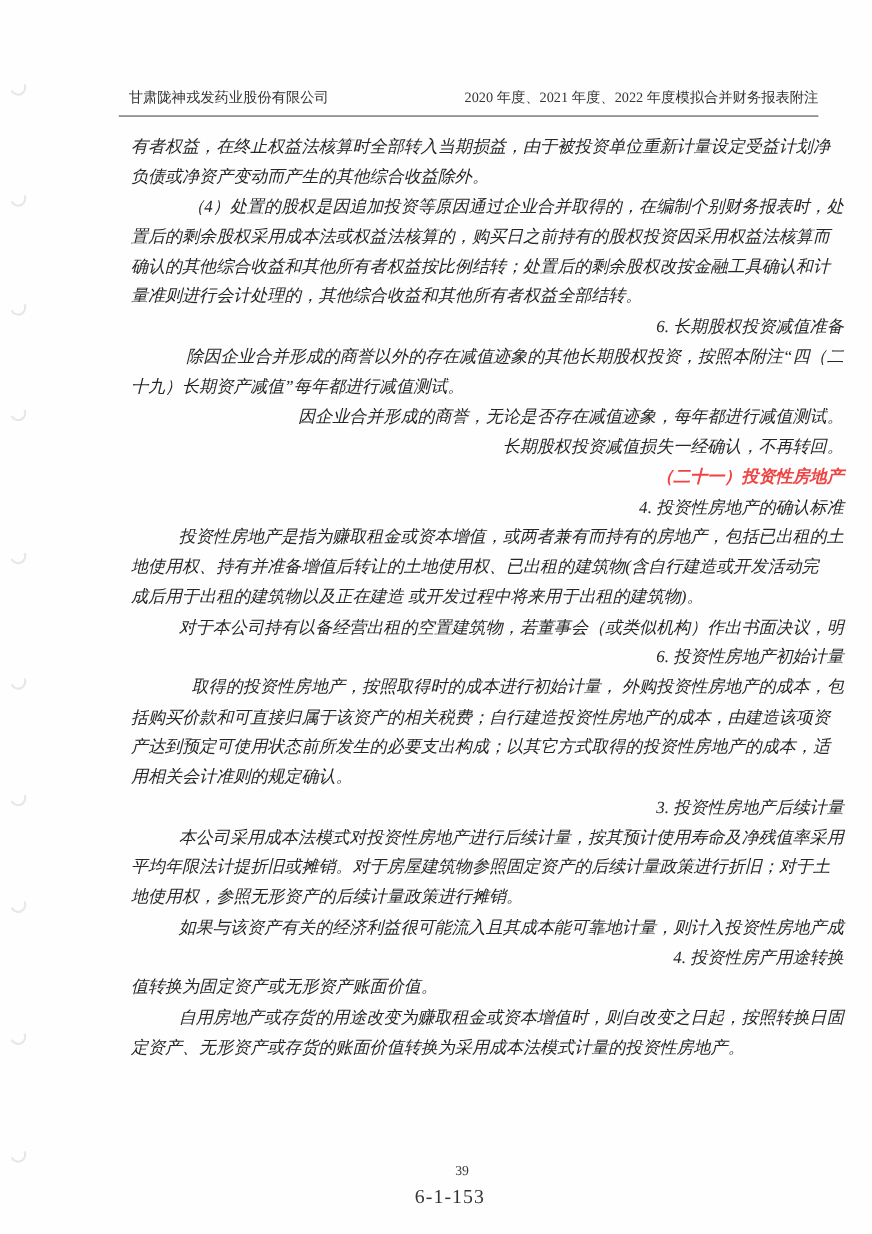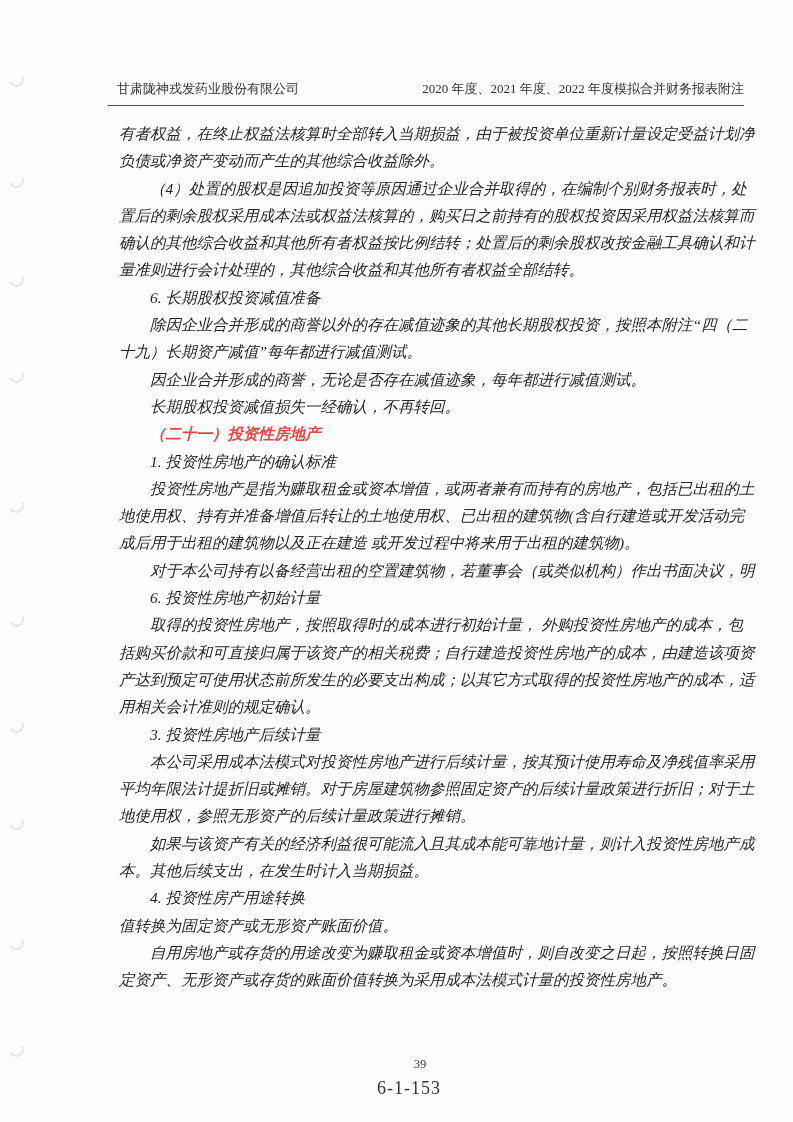--- a/index.html
+++ b/index.html
@@ -47,21 +47,21 @@
     position: absolute;
     left: 119px;
     top: 120px;
     width: 648px;
     font-size: 15.5px;
     line-height: 27.3px;
     color: #262626;
     font-style: italic;
   }
   .line { white-space: pre; }
-  .line.indent { padding-left: 31px; }
+  .line.indent { padding-left: 31px; text-align: right; }
   .line.bold { font-weight: bold; color: #ef4444; }
   .footer-page-number {
     position: absolute;
     top: 1057px;
     left: 0;
     width: 840px; 
     text-align: center;
     font-size: 12.5px;
     color: #3a3a3a;
   }
@@ -103,36 +103,35 @@
       <div class="line indent">（4）处置的股权是因追加投资等原因通过企业合并取得的，在编制个别财务报表时，处</div>
       <div class="line">置后的剩余股权采用成本法或权益法核算的，购买日之前持有的股权投资因采用权益法核算而</div>
       <div class="line">确认的其他综合收益和其他所有者权益按比例结转；处置后的剩余股权改按金融工具确认和计</div>
       <div class="line">量准则进行会计处理的，其他综合收益和其他所有者权益全部结转。</div>
       <div class="line indent">6. 长期股权投资减值准备</div>
       <div class="line indent">除因企业合并形成的商誉以外的存在减值迹象的其他长期股权投资，按照本附注“四（二</div>
       <div class="line">十九）长期资产减值”每年都进行减值测试。</div>
       <div class="line indent">因企业合并形成的商誉，无论是否存在减值迹象，每年都进行减值测试。</div>
       <div class="line indent">长期股权投资减值损失一经确认，不再转回。</div>
       <div class="line indent bold">（二十一）投资性房地产</div>
-      <div class="line indent">1. 投资性房地产的确认标准</div>
+      <div class="line indent">4. 投资性房地产的确认标准</div>
       <div class="line indent">投资性房地产是指为赚取租金或资本增值，或两者兼有而持有的房地产，包括已出租的土</div>
       <div class="line">地使用权、持有并准备增值后转让的土地使用权、已出租的建筑物(含自行建造或开发活动完</div>
       <div class="line">成后用于出租的建筑物以及正在建造 或开发过程中将来用于出租的建筑物)。</div>
       <div class="line indent">对于本公司持有以备经营出租的空置建筑物，若董事会（或类似机构）作出书面决议，明</div>
       <div class="line indent">6. 投资性房地产初始计量</div>
       <div class="line indent">取得的投资性房地产，按照取得时的成本进行初始计量， 外购投资性房地产的成本，包</div>
       <div class="line">括购买价款和可直接归属于该资产的相关税费；自行建造投资性房地产的成本，由建造该项资</div>
       <div class="line">产达到预定可使用状态前所发生的必要支出构成；以其它方式取得的投资性房地产的成本，适</div>
       <div class="line">用相关会计准则的规定确认。</div>
       <div class="line indent">3. 投资性房地产后续计量</div>
       <div class="line indent">本公司采用成本法模式对投资性房地产进行后续计量，按其预计使用寿命及净残值率采用</div>
       <div class="line">平均年限法计提折旧或摊销。对于房屋建筑物参照固定资产的后续计量政策进行折旧；对于土</div>
       <div class="line">地使用权，参照无形资产的后续计量政策进行摊销。</div>
       <div class="line indent">如果与该资产有关的经济利益很可能流入且其成本能可靠地计量，则计入投资性房地产成</div>
-      <div class="line">本。其他后续支出，在发生时计入当期损益。</div>
       <div class="line indent">4. 投资性房产用途转换</div>
       <div class="line">值转换为固定资产或无形资产账面价值。</div>
       <div class="line indent">自用房地产或存货的用途改变为赚取租金或资本增值时，则自改变之日起，按照转换日固</div>
       <div class="line">定资产、无形资产或存货的账面价值转换为采用成本法模式计量的投资性房地产。</div>
     </div>
 
   <div class="footer-page-number">39</div>
   <div class="footer-doc-code">6-1-153</div>
 
 </div>

